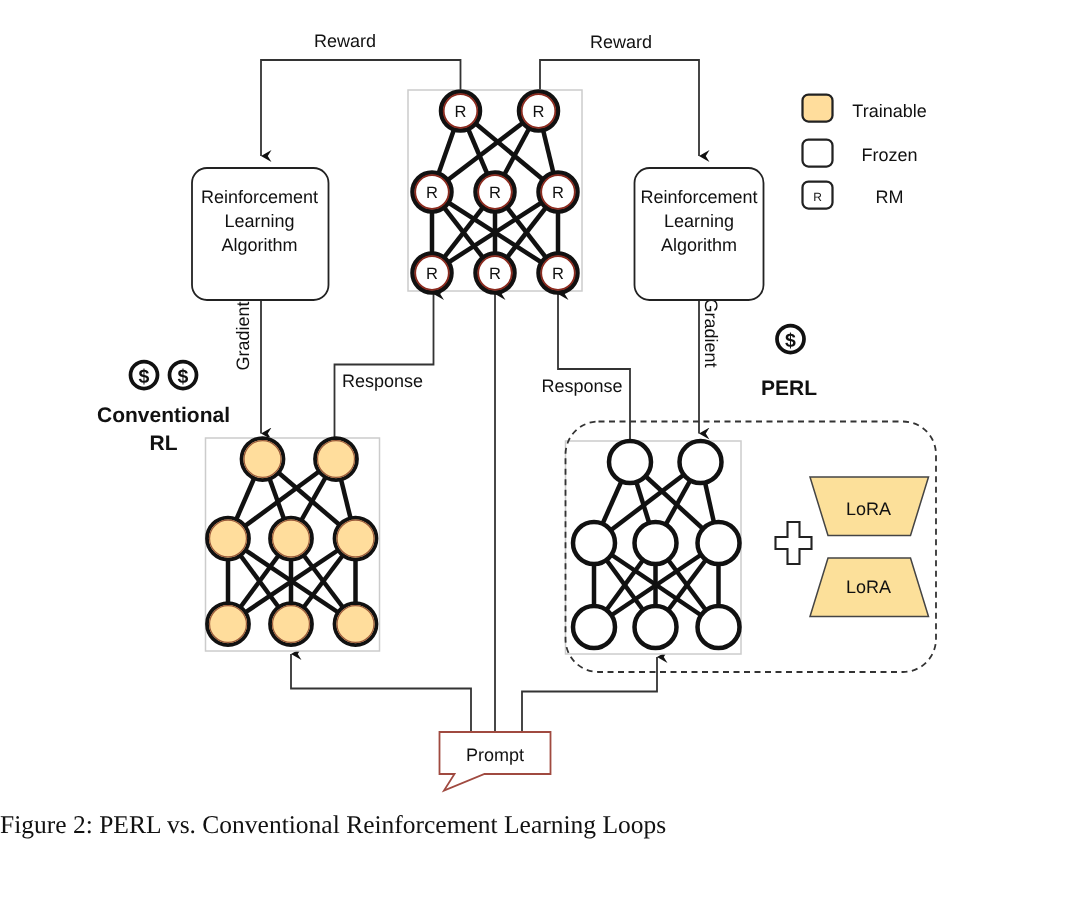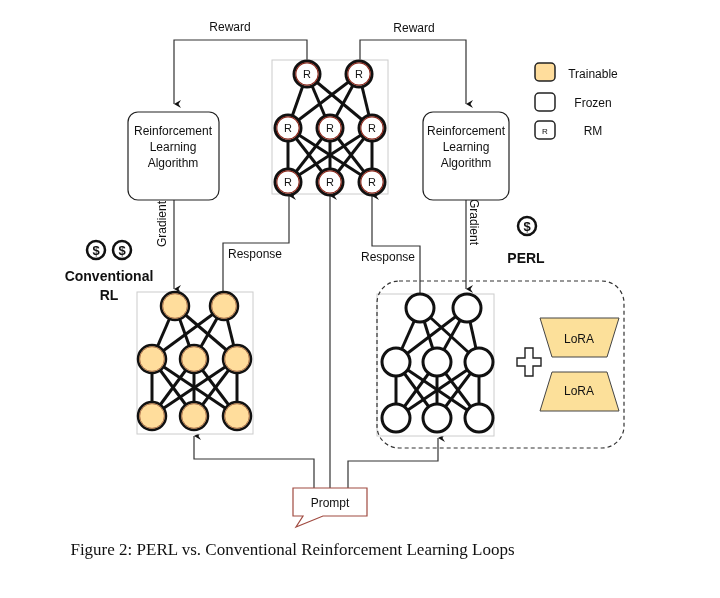--- a/index.html
+++ b/index.html
@@ -1,21 +1,21 @@
 <!DOCTYPE html>
 <html><head>
 <meta charset="utf-8">
 <style>
   html, body { margin: 0; padding: 0; background: #ffffff; }
   body { width: 720px; height: 598px; position: relative; overflow: hidden;
          font-family: "Liberation Sans", sans-serif; color: #111; }
   #diagram { position: absolute; left: 0; top: 0; }
   .lbl { font-family: "Liberation Sans", sans-serif; font-size: 12px; fill: #111; }
   .bold { font-family: "Liberation Sans", sans-serif; font-size: 14px; font-weight: bold; fill: #111; }
-  .caption { position: absolute; left: 0; width: 585px; top: 540px; text-align: center;
+  .caption { position: absolute; left: 0; width: 585px; top: 540px; text-align: left;
              font-family: "Liberation Serif", serif; font-size: 17px; color: #111; }
 </style>
 </head>
 <body>
 
 <svg id="diagram" width="720" height="598" viewBox="0 0 720 598" xmlns="http://www.w3.org/2000/svg">
   <defs>
     <marker id="arr" markerWidth="8" markerHeight="8" refX="4" refY="7" orient="auto" markerUnits="userSpaceOnUse">
       <path d="M0,0 L4,7 L8,0 L4,2.5 Z" fill="#111"></path>
     </marker>

